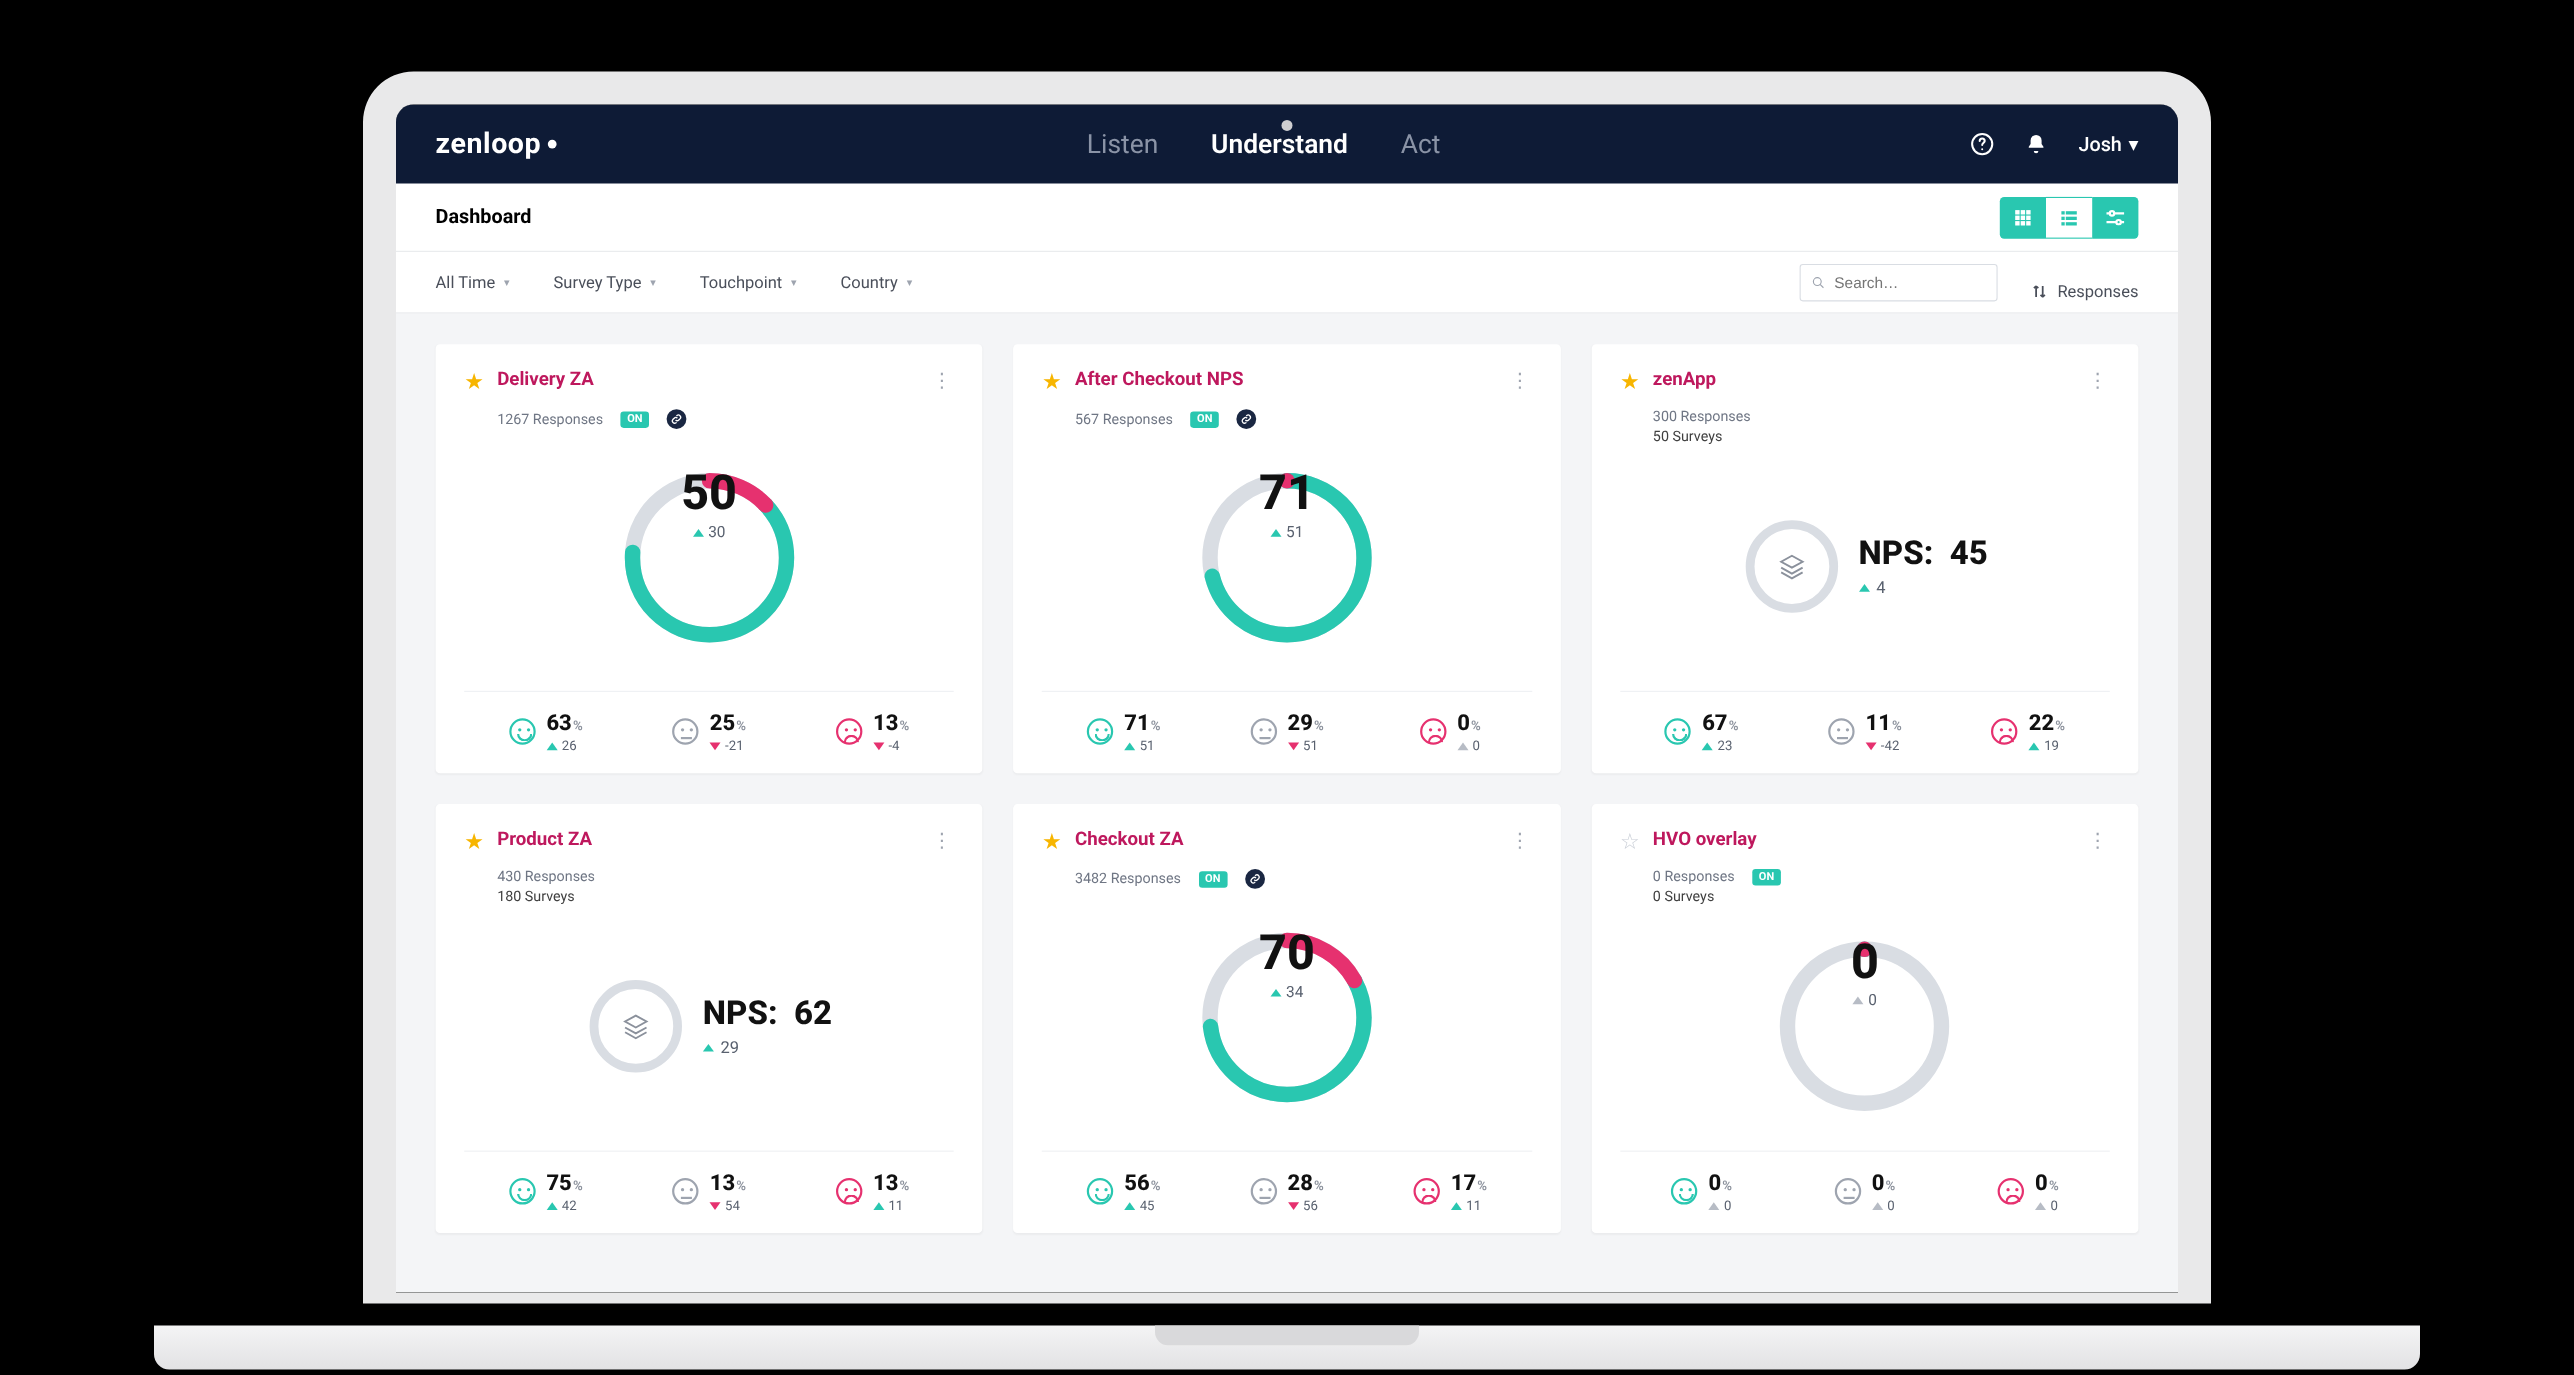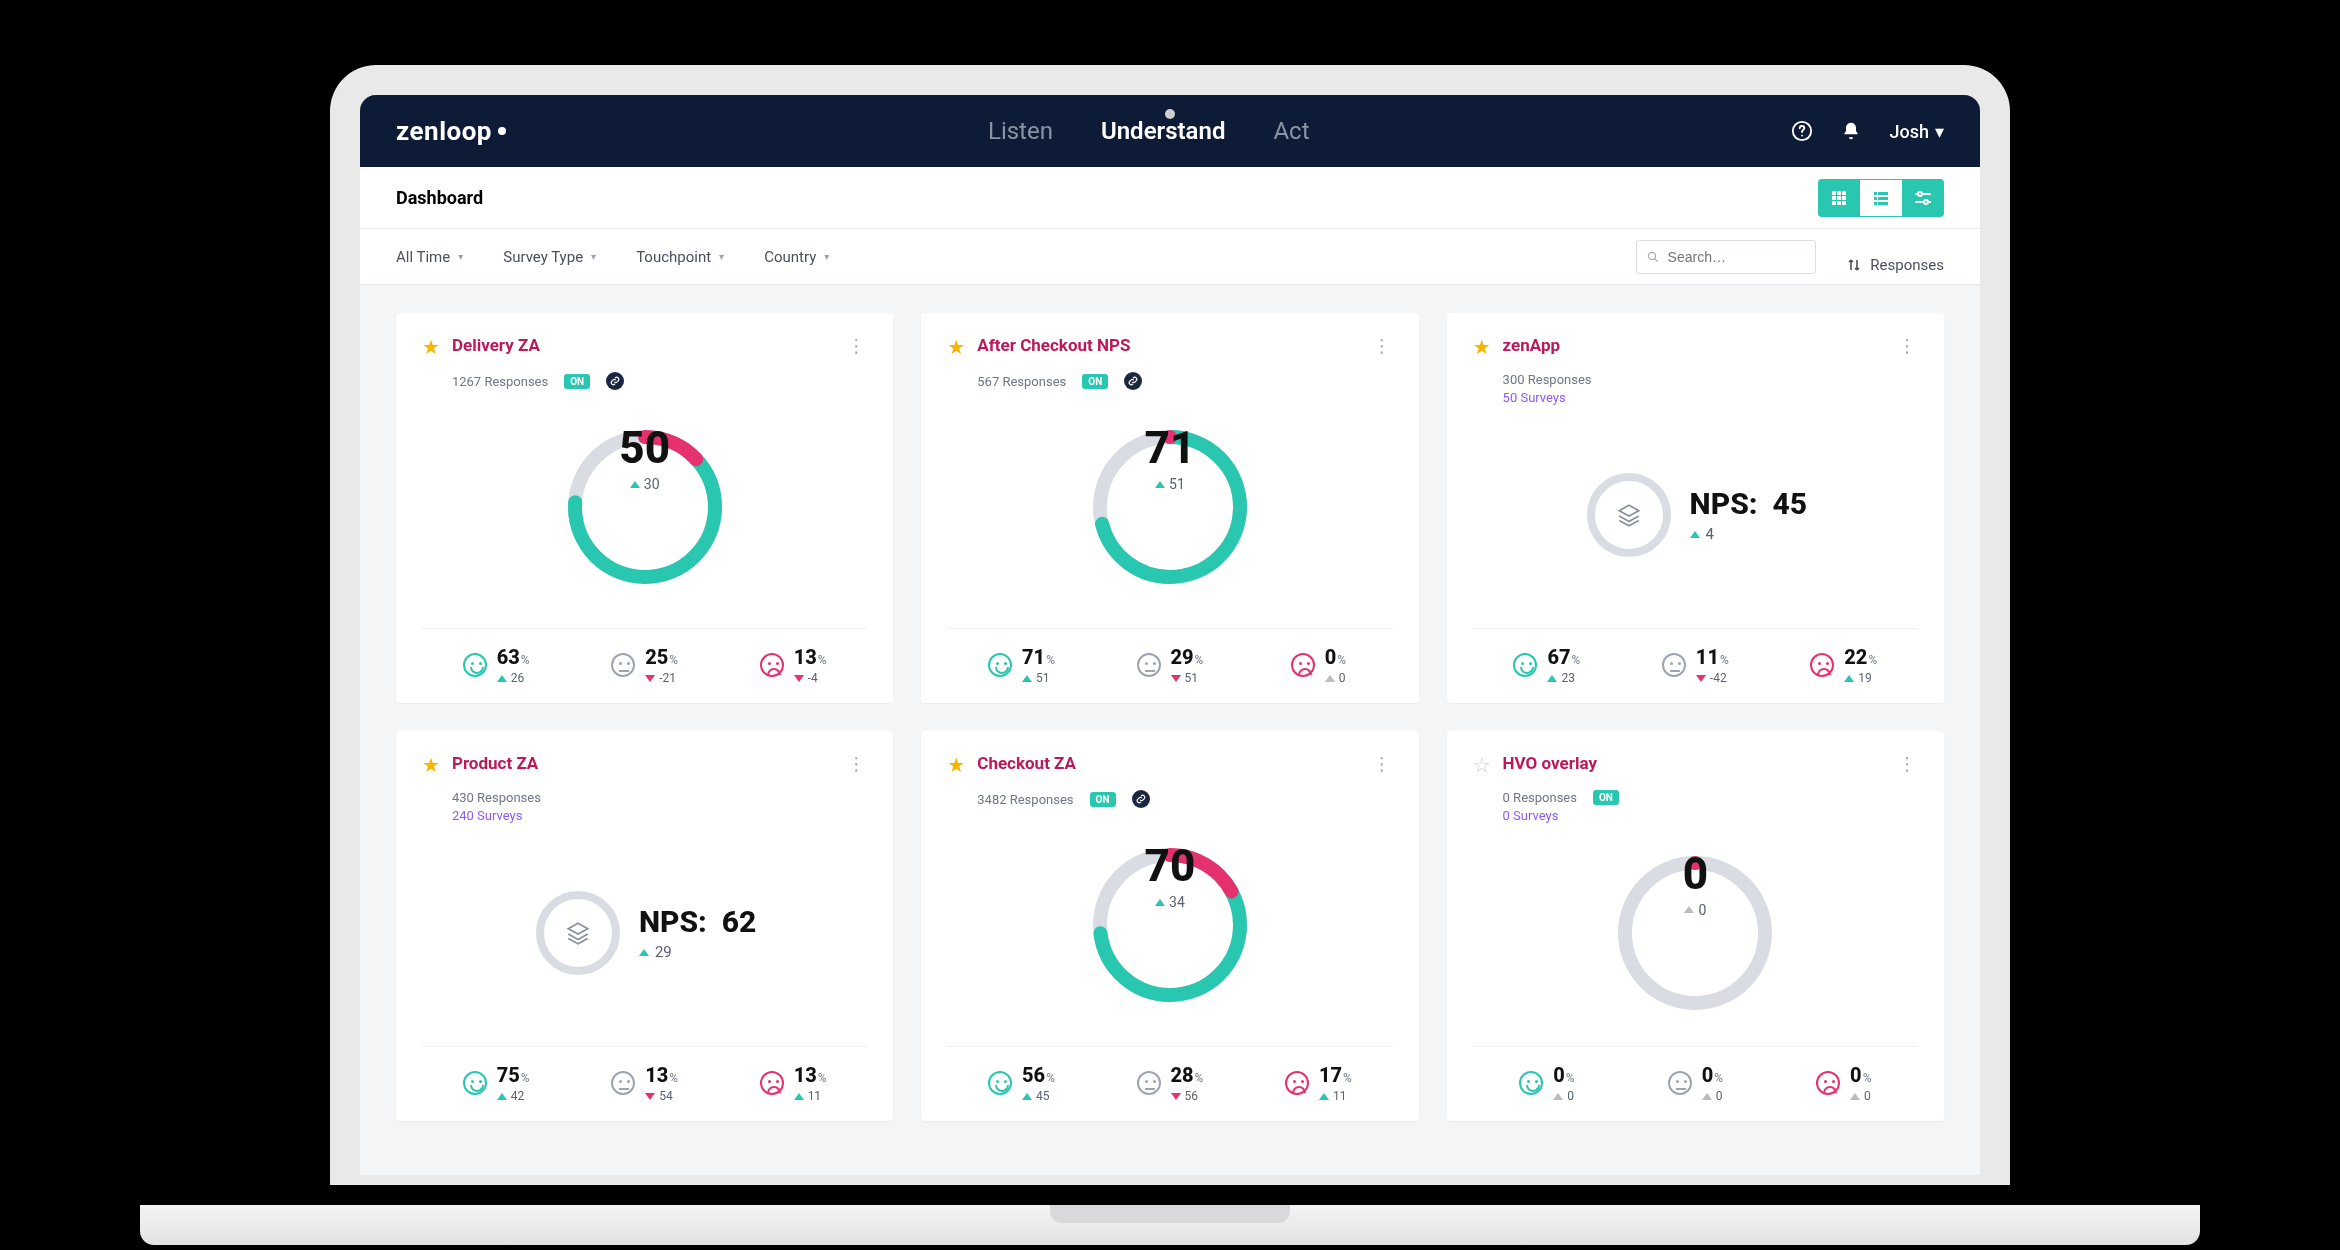--- a/index.html
+++ b/index.html
@@ -120,21 +120,21 @@
     min-height: 390px;
   }
   .card-head { display:flex; align-items:flex-start; gap:12px;}
   .star { font-size:20px; cursor:pointer;}
   .star.fav { color:#f7b500;}
   .star.notfav { color:#c9ced6;}
   .card-title { font-weight:700; font-size:17px; color:#be185d;}
   .card-sub { font-size:13px; color:#6f7684; margin-top:17px; display:flex; align-items:center; gap:16px;}
   .badge-on { background:#29c7b0; color:#fff; font-size:10px; font-weight:700; padding:2px 6px; border-radius:3px;}
   .link-badge { width:18px;height:18px;border-radius:50%;background:#1a2742;color:#fff;display:flex;align-items:center;justify-content:center;font-size:10px;}
-  .card-link { color:#8b5cf6; font-size:13px; margin-top:3px; cursor:pointer;}
+  .card-link { color:#404040; font-size:13px; margin-top:3px; cursor:pointer;}
   .kebab { margin-left:auto; color:#9ea4af; cursor:pointer; font-size:18px; letter-spacing:2px;}
 
   .gauge-wrap { display:flex; justify-content:center; align-items:center; flex:1; padding:10px 0;}
   .gauge { position:relative; width:170px; height:170px;}
   .gauge svg { transform: rotate(-90deg);}
   .gauge-center {
     position:absolute; inset:0; display:flex; flex-direction:column;
     align-items:center; justify-content:flex-start;
   }
   .gauge-score { font-size:44px; font-weight:800; color:#111;}
@@ -482,21 +482,21 @@
     </div>
   </div>
             <div class="card">
     <div class="card-head">
       <div class="star fav">★</div>
       <div style="flex:1">
         <div class="card-title">Product ZA</div>
         <div class="card-sub">
                     <span>430 Responses</span>
                   </div>
-        <div class="card-link">240 Surveys</div>
+        <div class="card-link">180 Surveys</div>
       </div>
       <div class="kebab">⋮</div>
     </div>
     <div class="gauge-wrap">
                 <div class="nps-row">
     <div class="gauge-small">
       <svg width="90" height="90">
                       <circle cx="45" cy="45" r="38" stroke="#d9dde3" stroke-width="8" fill="none"></circle>
                     </svg>
       <div class="gs-center">

